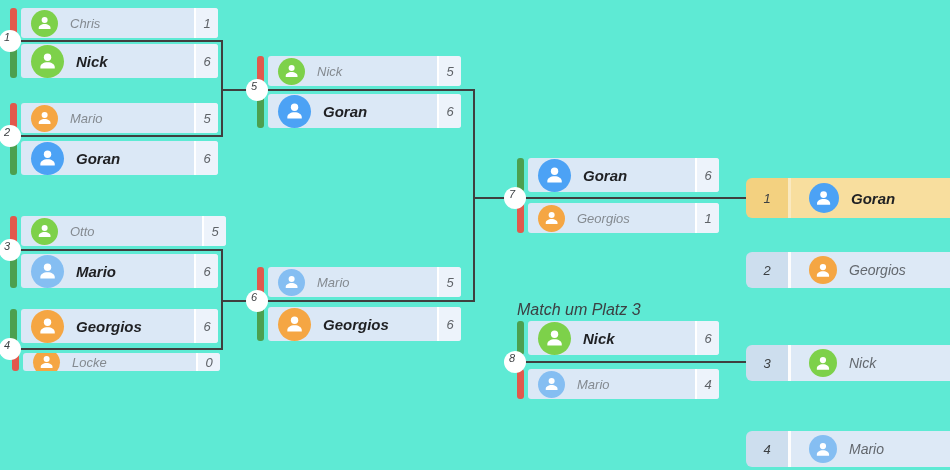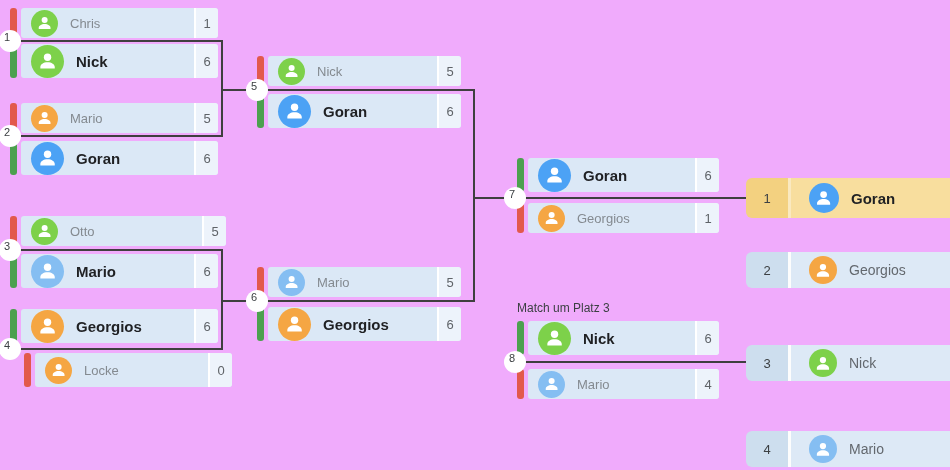--- a/index.html
+++ b/index.html
@@ -1,17 +1,17 @@
 <!DOCTYPE html>
 <html><head>
 <meta charset="utf-8">
 <style>
   html,body{margin:0;padding:0;background:#fff;}
   body{font-family:"Liberation Sans",sans-serif;}
-  .stage{position:relative;width:950px;height:470px;overflow:hidden;background:#f0abfc;}
+  .stage{position:relative;width:950px;height:470px;overflow:hidden;background:#5eead4;font-style:italic;}
 
   
   .cline{position:absolute;background:#3f3f3f;}
 
   
   .prow{position:absolute;display:flex;align-items:stretch;}
   .bar{flex:0 0 7px;border-radius:3px;margin-right:4px;}
   .bar.w{background:#4CA04F;}
   .bar.l{background:#E2594C;}
   .rbody{flex:1;display:flex;align-items:center;background:#DBE8F6;border-radius:3px;padding-left:10px;overflow:hidden;}
@@ -26,21 +26,21 @@
   .name{margin-left:12px;white-space:nowrap;}
   .loser .name{font-size:13px;color:#848a90;}
   .winner .name{font-size:15px;font-weight:700;color:#1f2023;}
   .score{margin-left:auto;flex:0 0 22px;align-self:stretch;border-left:2px solid #fff;background:#EDF3FB;display:flex;align-items:center;justify-content:center;font-size:13px;color:#5f6368;}
 
   
   .badge{position:absolute;width:22px;height:22px;background:#fff;border-radius:50%;display:flex;align-items:center;justify-content:center;font-size:11px;color:#3c4043;}
   .badge span{transform:translate(-3px,-4px);}
 
   
-  .plabel{position:absolute;font-size:12px;color:#3c4043;}
+  .plabel{position:absolute;font-size:16px;color:#3c4043;}
 
   
   .srow{position:absolute;left:746px;width:210px;display:flex;border-radius:6px;overflow:hidden;}
   .rank{flex:0 0 42px;background:#CDDEEE;border-right:3px solid #fdfdfd;display:flex;align-items:center;justify-content:center;font-size:13px;color:#3c4043;}
   .smain{flex:1;background:#DDE9F6;display:flex;align-items:center;padding-left:18px;}
   .sav{width:28px;height:28px;}
   .sname{margin-left:12px;font-size:14px;color:#63686e;white-space:nowrap;}
   .srow.gold .rank{background:#F3D180;border-right-color:#FAE9C0;}
   .srow.gold .smain{background:#F8DE9E;}
   .srow.gold .sav{width:30px;height:30px;}
@@ -150,21 +150,21 @@
       <span class="avatar av-orange">
           <svg viewBox="0 0 24 24">
             <circle cx="12" cy="8.2" r="4.2"></circle>
             <path d="M12 13.8c-4.6 0-8.2 2.4-8.2 5.4V21h16.4v-1.8c0-3-3.6-5.4-8.2-5.4z"></path>
           </svg>
         </span>
       <span class="name">Georgios</span>
       <span class="score">6</span>
     </div>
   </div>
-  <div class="prow loser" style="left:24px;top:353px;width:208px;height:34px">
+  <div class="prow loser" style="left:12px;top:353px;width:208px;height:18px">
     <div class="bar l"></div>
     <div class="rbody">
       <span class="avatar av-orange">
           <svg viewBox="0 0 24 24">
             <circle cx="12" cy="8.2" r="4.2"></circle>
             <path d="M12 13.8c-4.6 0-8.2 2.4-8.2 5.4V21h16.4v-1.8c0-3-3.6-5.4-8.2-5.4z"></path>
           </svg>
         </span>
       <span class="name">Locke</span>
       <span class="score">0</span>

